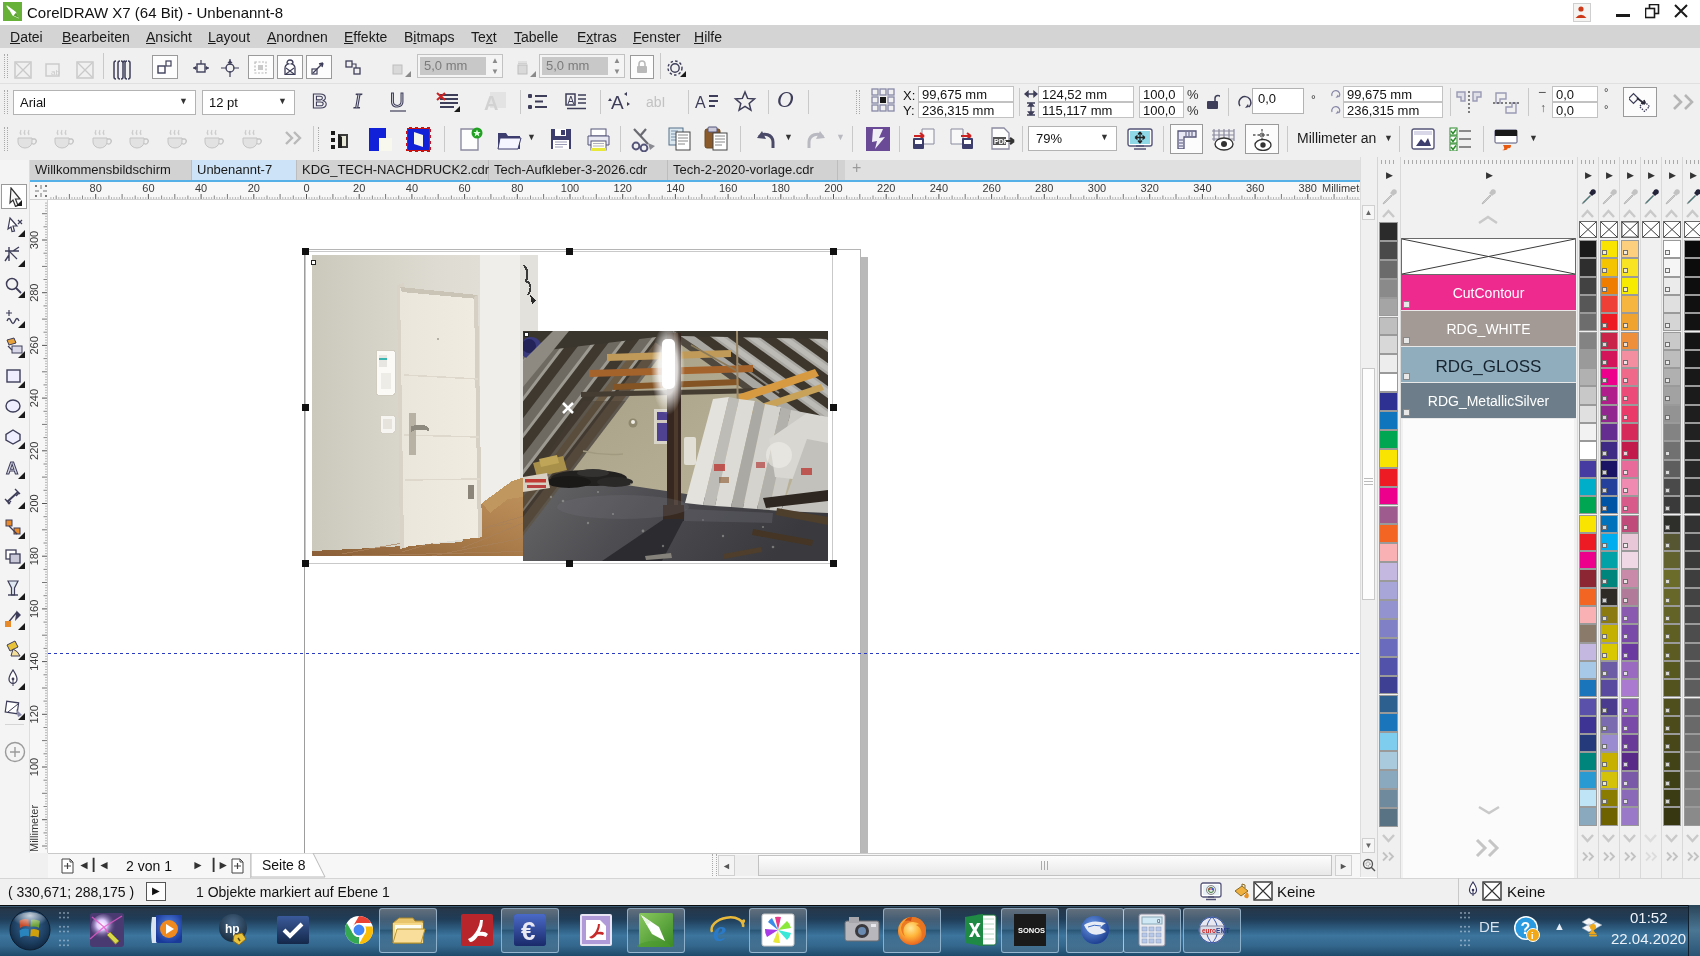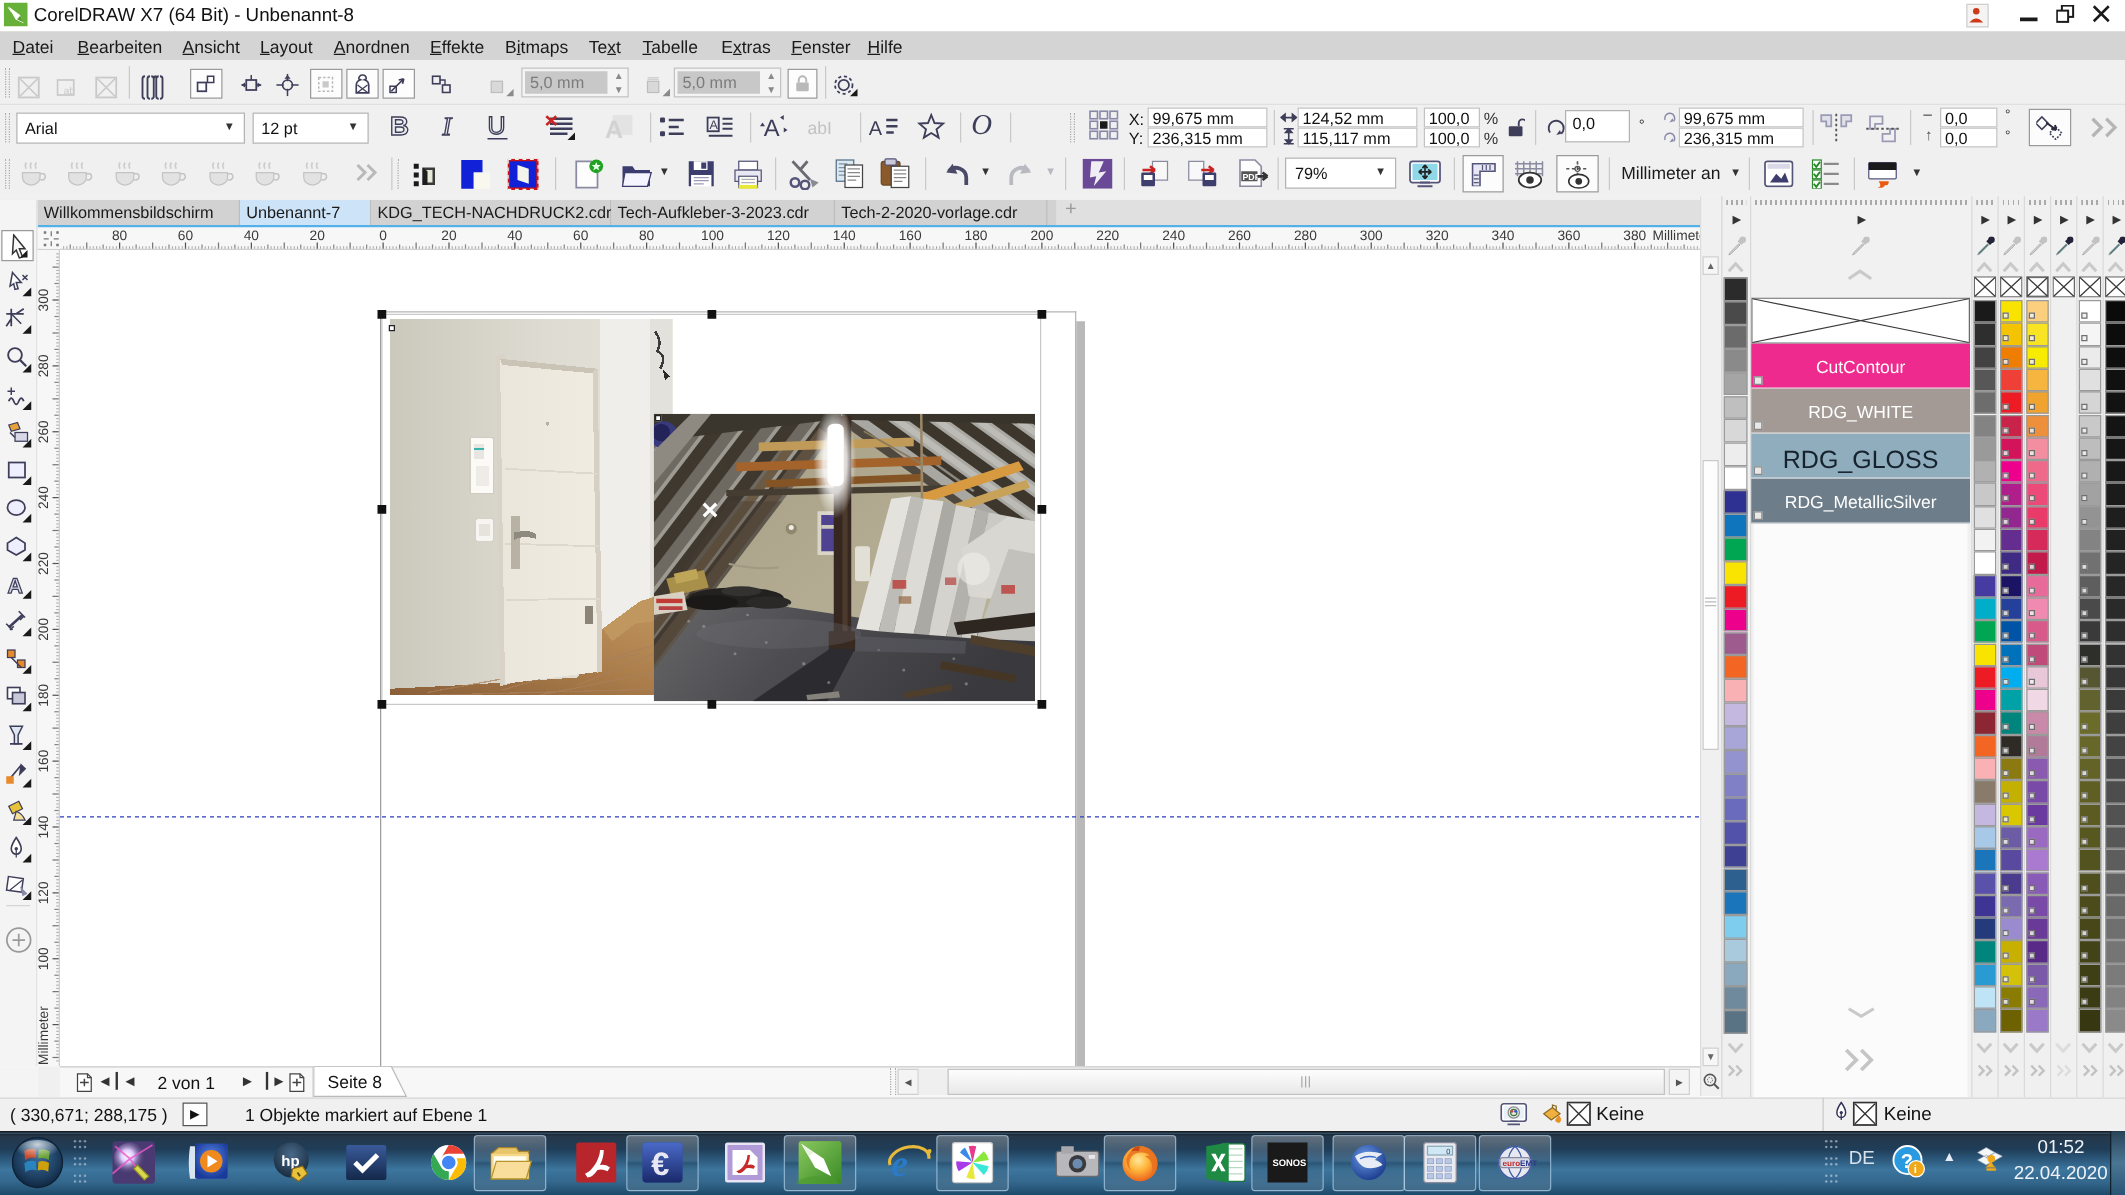--- a/index.html
+++ b/index.html
@@ -531,21 +531,21 @@
 <div class="a" style="left:30px;top:160px;width:815px;height:20px;background:#d2d2d2;"></div>
 <div class="a" style="left:30px;top:180px;width:1330px;height:2px;background:#56b0e8;"></div>
 <div class="a" style="left:6px;top:163px;width:24px;height:5px;background:repeating-linear-gradient(90deg,#999 0 1.5px,transparent 1.5px 4px);"></div>
 <div class="a" style="left:30px;top:160px;width:162px;height:20px;background:#d2d2d2;border-right:1px solid #bdbdbd;box-sizing:border-box;"></div>
 <div class="tx" style="left:35px;top:162px;font-size:13px;color:#1a1a1a;">Willkommensbildschirm</div>
 <div class="a" style="left:192px;top:160px;width:105px;height:20px;background:#cde3f7;border-right:1px solid #bdbdbd;box-sizing:border-box;"></div>
 <div class="tx" style="left:197px;top:162px;font-size:13px;color:#1a1a1a;">Unbenannt-7</div>
 <div class="a" style="left:297px;top:160px;width:192px;height:20px;background:#d2d2d2;border-right:1px solid #bdbdbd;box-sizing:border-box;"></div>
 <div class="tx" style="left:302px;top:162px;font-size:13px;color:#1a1a1a;">KDG_TECH-NACHDRUCK2.cdr</div>
 <div class="a" style="left:489px;top:160px;width:179px;height:20px;background:#d2d2d2;border-right:1px solid #bdbdbd;box-sizing:border-box;"></div>
-<div class="tx" style="left:494px;top:162px;font-size:13px;color:#1a1a1a;">Tech-Aufkleber-3-2023.cdr</div>
+<div class="tx" style="left:494px;top:162px;font-size:13px;color:#1a1a1a;">Tech-Aufkleber-3-2026.cdr</div>
 <div class="a" style="left:668px;top:160px;width:170px;height:20px;background:#d2d2d2;border-right:1px solid #bdbdbd;box-sizing:border-box;"></div>
 <div class="tx" style="left:673px;top:162px;font-size:13px;color:#1a1a1a;">Tech-2-2020-vorlage.cdr</div>
 <div class="tx" style="left:852px;top:159px;font-size:16px;color:#9a9a9a;">+</div>
 <div class="a" style="left:30px;top:182px;width:1330px;height:18px;background:#f7f7f7;border-bottom:1px solid #d0d0d0;box-sizing:border-box;"></div>
 <div class="a" style="left:33px;top:183px;width:15px;height:16px;background:#f7f7f7;"></div>
 <svg class="ico" style="left:34px;top:184px" width="14" height="14">
     <g stroke="#777" stroke-width="1">
       <path d="M7,1 V5 M7,9 V13 M1,7 H5 M9,7 H13"></path>
     </g>
     <g fill="#777">
@@ -1729,21 +1729,21 @@
     <rect x="0.5" y="0.5" width="174" height="36" fill="#fff" stroke="#6a6a6a" stroke-width="1"></rect>
     <path d="M1,1 L174,36 M174,1 L1,36" stroke="#3a3a3a" stroke-width="1"></path>
   </svg>
 <div class="a" style="left:1401px;top:275px;width:175px;height:36px;background:#ee2a8e;border-bottom:1px solid #e8e8e8;box-sizing:border-box;"></div>
 <div class="tx" style="left:1401px;top:285px;width:175px;text-align:center;font-size:14px;color:#fff;">CutContour</div>
 <div class="a" style="left:1403px;top:301px;width:7px;height:7px;background:#e8e8e8;border:1px solid #888;box-sizing:border-box;"></div>
 <div class="a" style="left:1401px;top:311px;width:175px;height:36px;background:#a39a95;border-bottom:1px solid #e8e8e8;box-sizing:border-box;"></div>
 <div class="tx" style="left:1401px;top:321px;width:175px;text-align:center;font-size:14px;color:#fff;">RDG_WHITE</div>
 <div class="a" style="left:1403px;top:337px;width:7px;height:7px;background:#e8e8e8;border:1px solid #888;box-sizing:border-box;"></div>
 <div class="a" style="left:1401px;top:347px;width:175px;height:36px;background:#8fadbd;border-bottom:1px solid #e8e8e8;box-sizing:border-box;"></div>
-<div class="tx" style="left:1401px;top:357px;width:175px;text-align:center;font-size:20px;color:#16222e;">RDG_GLOSS</div>
+<div class="tx" style="left:1401px;top:357px;width:175px;text-align:center;font-size:17px;color:#16222e;">RDG_GLOSS</div>
 <div class="a" style="left:1403px;top:373px;width:7px;height:7px;background:#e8e8e8;border:1px solid #888;box-sizing:border-box;"></div>
 <div class="a" style="left:1401px;top:383px;width:175px;height:36px;background:#6d7e8a;border-bottom:1px solid #e8e8e8;box-sizing:border-box;"></div>
 <div class="tx" style="left:1401px;top:393px;width:175px;text-align:center;font-size:14px;color:#fff;">RDG_MetallicSilver</div>
 <div class="a" style="left:1403px;top:409px;width:7px;height:7px;background:#e8e8e8;border:1px solid #888;box-sizing:border-box;"></div>
 <svg class="ico" style="left:1477px;top:805px" width="24" height="10">
     <path d="M2,2 L12.0,8 L22,2" fill="none" stroke="#c9c9c9" stroke-width="2.5"></path>
   </svg>
 <svg class="ico" style="left:1473px;top:838px" width="30" height="20">
     <path d="M4,2 l8,8 -8,8 M16,2 l8,8 -8,8" fill="none" stroke="#c5c5c5" stroke-width="3"></path>
   </svg>

